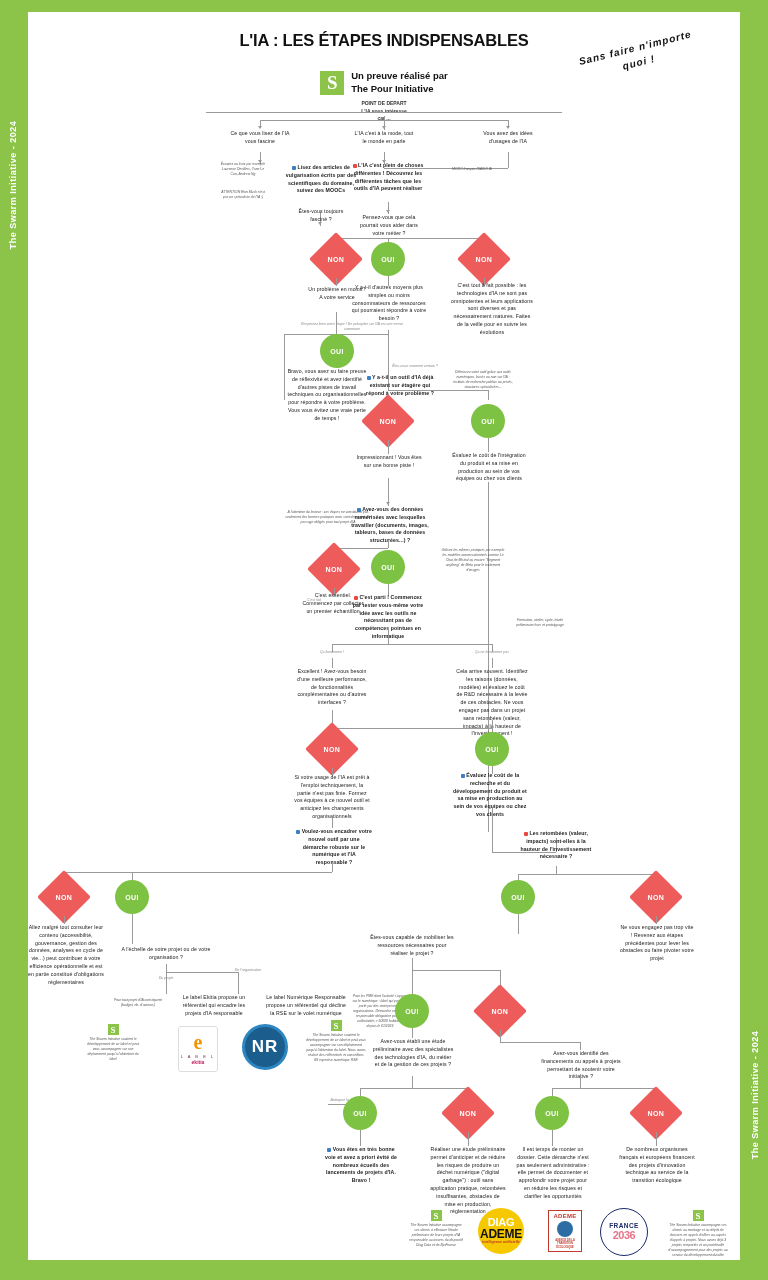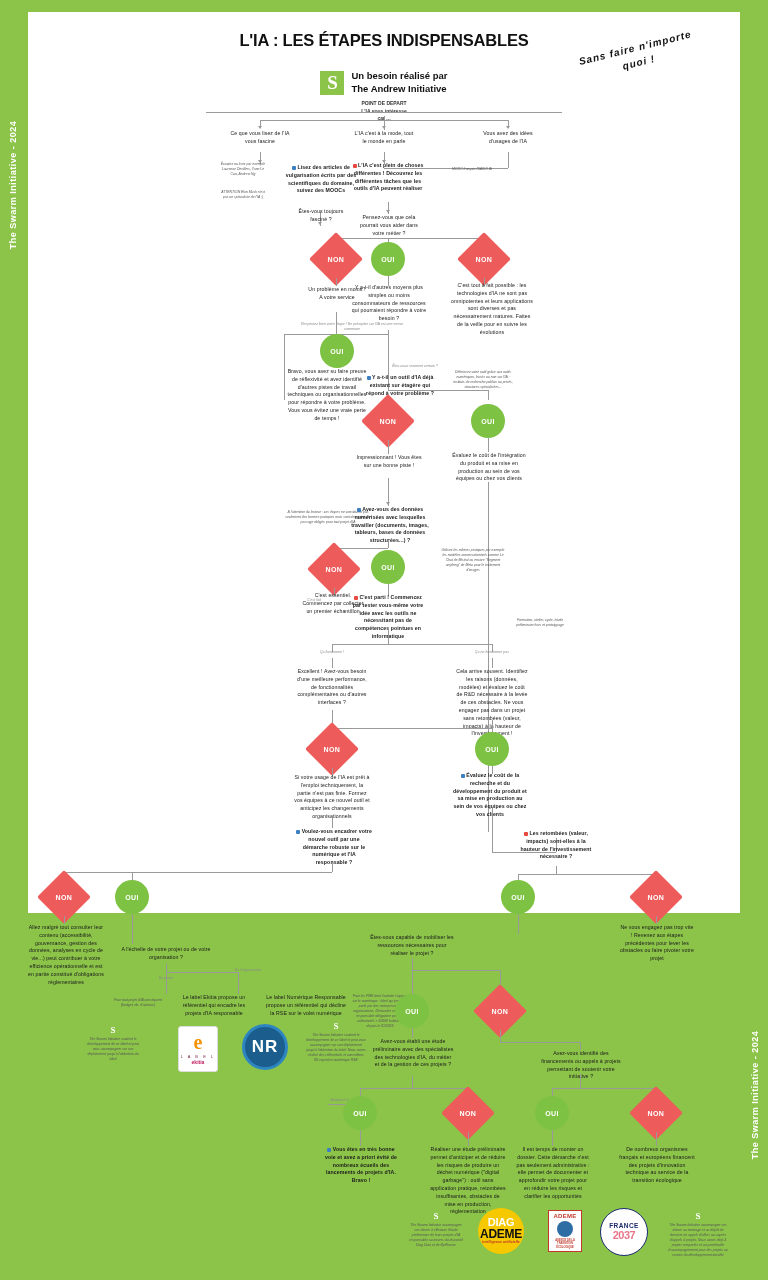--- a/index.html
+++ b/index.html
@@ -4,21 +4,21 @@
 <style>
   * { box-sizing: border-box; margin:0; padding:0; }
   body {
     width:768px; height:1280px; overflow:hidden;
     background:#8CC44A;
     font-family:"Liberation Sans", sans-serif;
     position:relative;
   }
   #canvas {
     position:absolute; left:28px; top:12px;
-    width:712px; height:901px;
+    width:712px; height:1248px;
     background:#ffffff;
   }
   .side-label {
     position:absolute; color:#ffffff; font-size:9px; font-weight:bold;
     letter-spacing:.5px; white-space:nowrap;
   }
   #side-left  { left:-52px; top:180px; width:130px; text-align:center;
                 transform:rotate(-90deg); }
   #side-right { right:-52px; top:1090px; width:130px; text-align:center;
                 transform:rotate(-90deg); }
@@ -112,22 +112,22 @@
 <div class="side-label" id="side-right">The Swarm Initiative - 2024</div>
 
 <div id="canvas">
 
   <div id="title">
     <div>L'IA : LES ÉTAPES INDISPENSABLES</div>
   </div>
   <div id="subtitle-wrap">
     <div id="logo-s">S</div>
     <div id="subtitle">
-      <div>Un besoin réalisé par</div>
-      <div>The Andrew Initiative</div>
+      <div>Un preuve réalisé par</div>
+      <div>The Pour Initiative</div>
     </div>
   </div>
   <div id="tagline">Sans faire n'importe quoi !</div>
 
   <div class="node start" style="left:296px;top:88px;width:120px;white-space:pre-line">POINT DE DEPART
 L'IA vous intéresse
 car ...</div>
   <div class="ln lnh" style="left:178px;top:100px;width:178px"></div>
   <div class="ln lnh" style="left:356px;top:100px;width:178px"></div>
   <div class="ln lnv" style="left:356px;top:104px;height:14px"></div>
@@ -441,21 +441,21 @@
   <div class="logo-box" style="left:520px;top:1198px">
     <div class="lg-ademe">
       <div class="ad1">ADEME</div>
       <div class="ad-globe"></div>
       <div class="ad2">AGENCE DE LA TRANSITION ÉCOLOGIQUE</div>
     </div>
   </div>
   <div class="logo-box" style="left:572px;top:1196px">
     <div class="lg-fr">
       <div class="fr1">FRANCE</div>
-      <div class="fr2">2037</div>
+      <div class="fr2">2036</div>
     </div>
   </div>
   <div class="logo-box" style="left:640px;top:1198px;width:60px">
     <div class="swarm-mini">S</div>
     <div class="note">The Swarm Initiative accompagne ses clients au montage et au dépôt de dossiers en appels d'offres ou auprès d'appels à projets. Nous avons déjà 3 projets remportés et un portefeuille d'accompagnement pour des projets au service du développement durable</div>
   </div>
 
 </div>
 
 </body></html>

